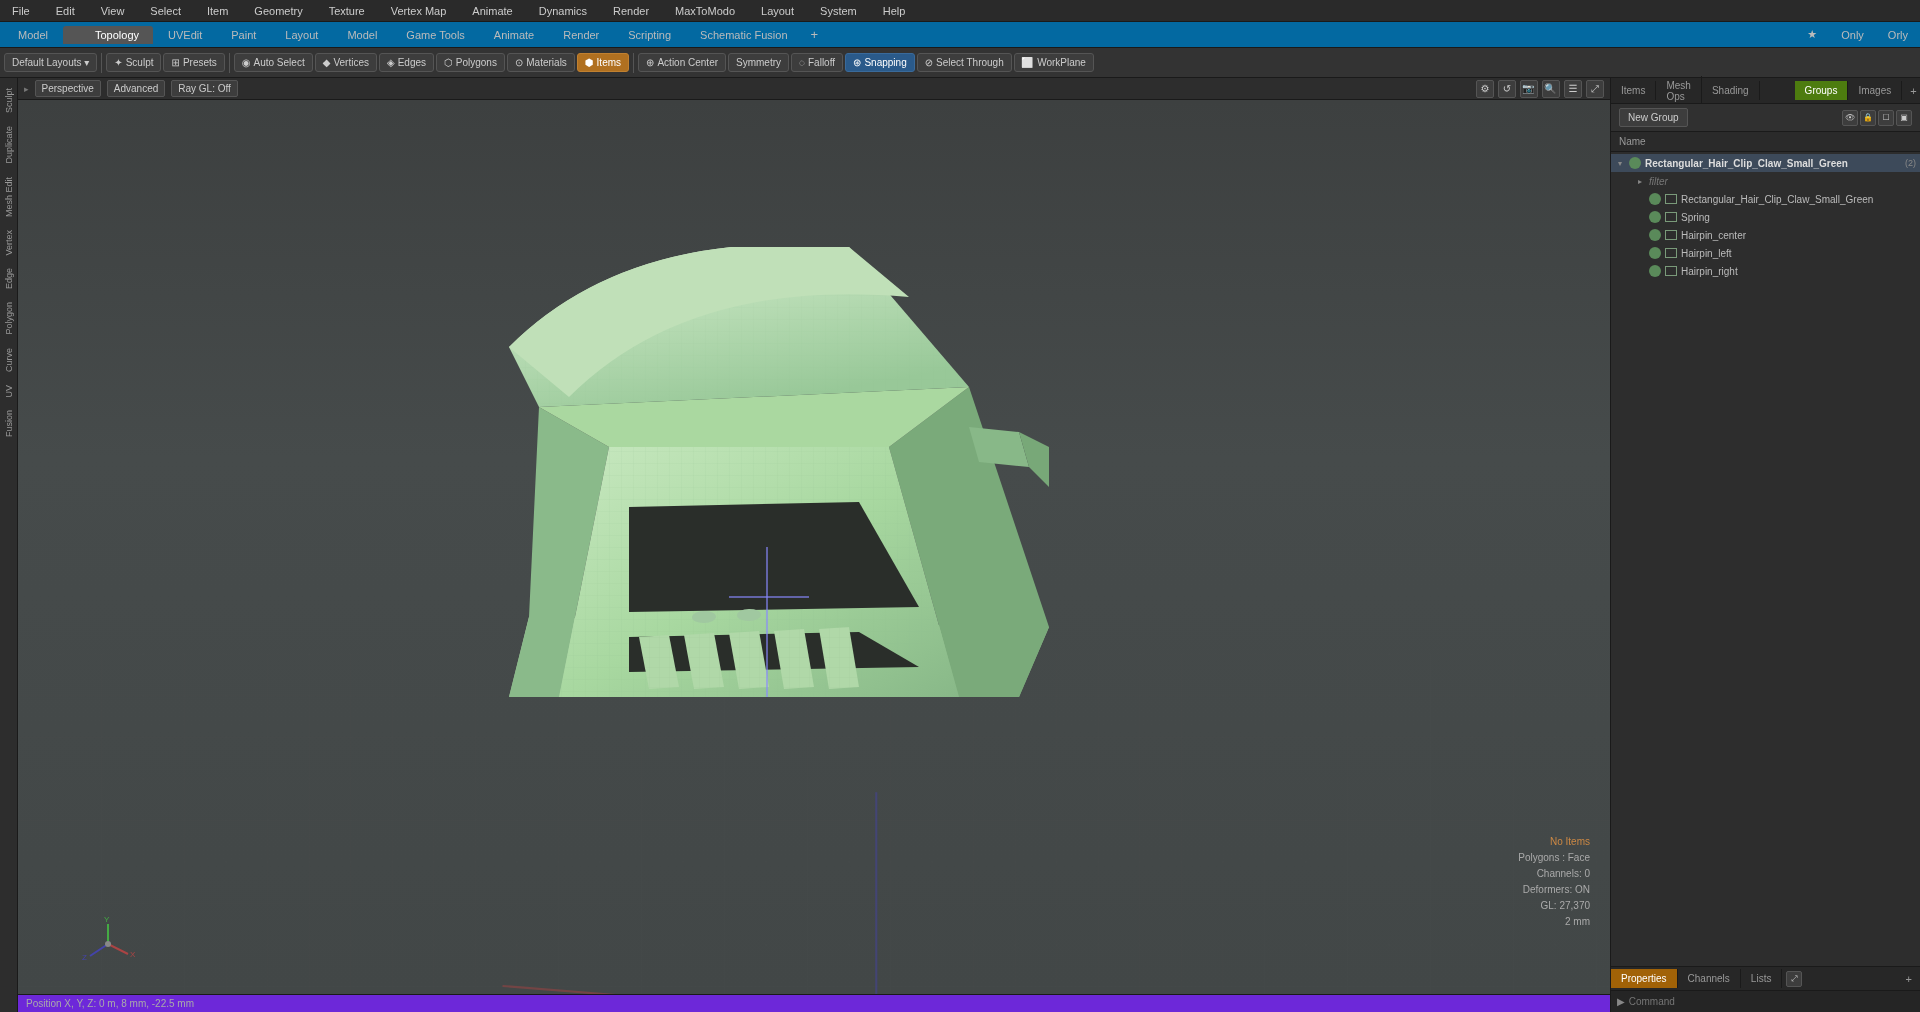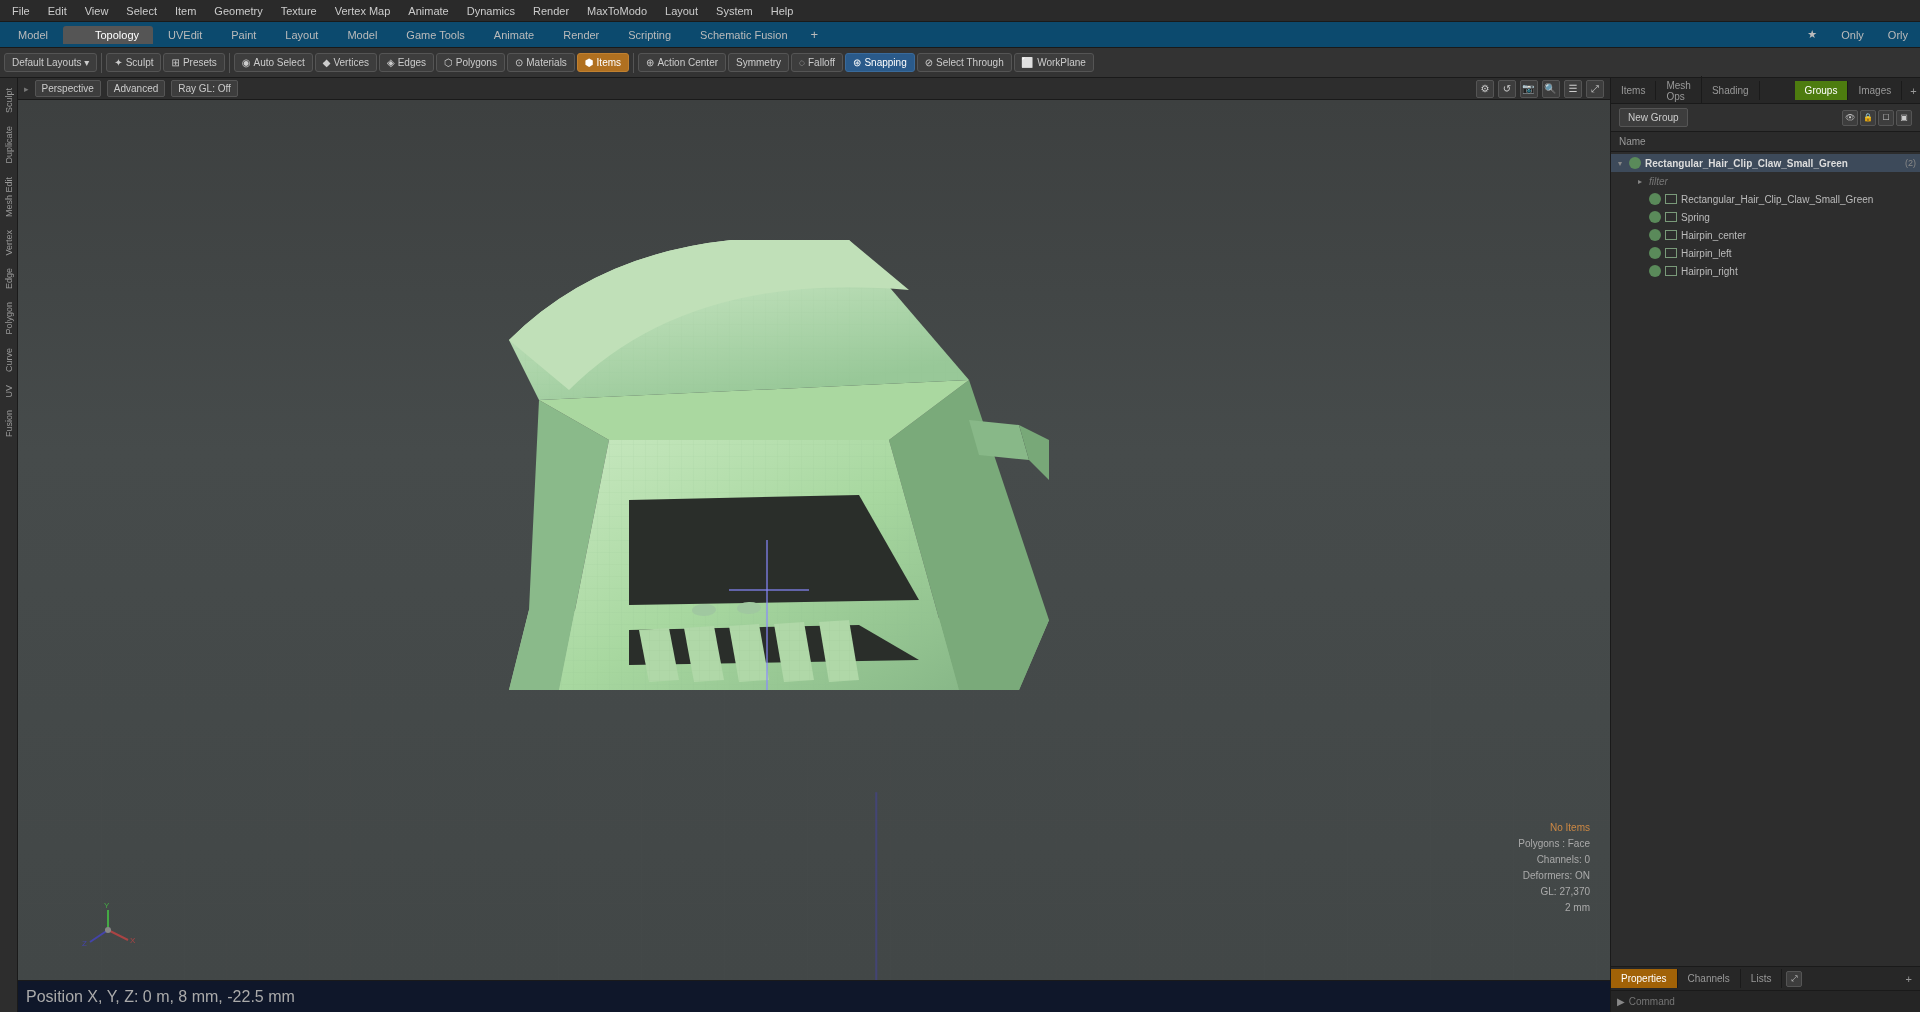--- a/index.html
+++ b/index.html
@@ -5,33 +5,33 @@
     * { box-sizing: border-box; margin: 0; padding: 0; }
     body { background: #3a3a3a; color: #ccc; font-family: Arial, sans-serif; font-size: 11px; width: 1920px; height: 1012px; overflow: hidden; }
 
     
     #menu-bar {
       background: #2a2a2a;
       height: 22px;
       display: flex;
       align-items: center;
       padding: 0 4px;
-      gap: 2px;
+      gap: 10px;
       border-bottom: 1px solid #1a1a1a;
     }
     .menu-item {
       padding: 2px 8px;
       color: #ccc;
       cursor: pointer;
       font-size: 11px;
     }
 
     
     #mode-tabs {
-      background: #0c4a6e;
+      background: #0369a1;
       height: 26px;
       display: flex;
       align-items: center;
       padding: 0 4px;
       gap: 1px;
       border-bottom: 1px solid #1a1a1a;
     }
     .mode-tab {
       padding: 3px 14px;
       color: #bbb;
@@ -191,28 +191,28 @@
     
     #gizmo {
       position: absolute;
       bottom: 20px;
       left: 60px;
       width: 60px; height: 60px;
     }
 
     
     #status-bar {
-      height: 32px;
-      background: #0f172a;
+      height: 18px;
+      background: #6d28d9;
       display: flex;
       align-items: center;
       padding: 0 8px;
       border-top: 1px solid #1a1a1a;
       color: #aaa;
-      font-size: 16px;
+      font-size: 10px;
     }
 
     
     #right-panel {
       width: 310px;
       background: #2d2d2d;
       border-left: 1px solid #1a1a1a;
       display: flex;
       flex-direction: column;
     }

